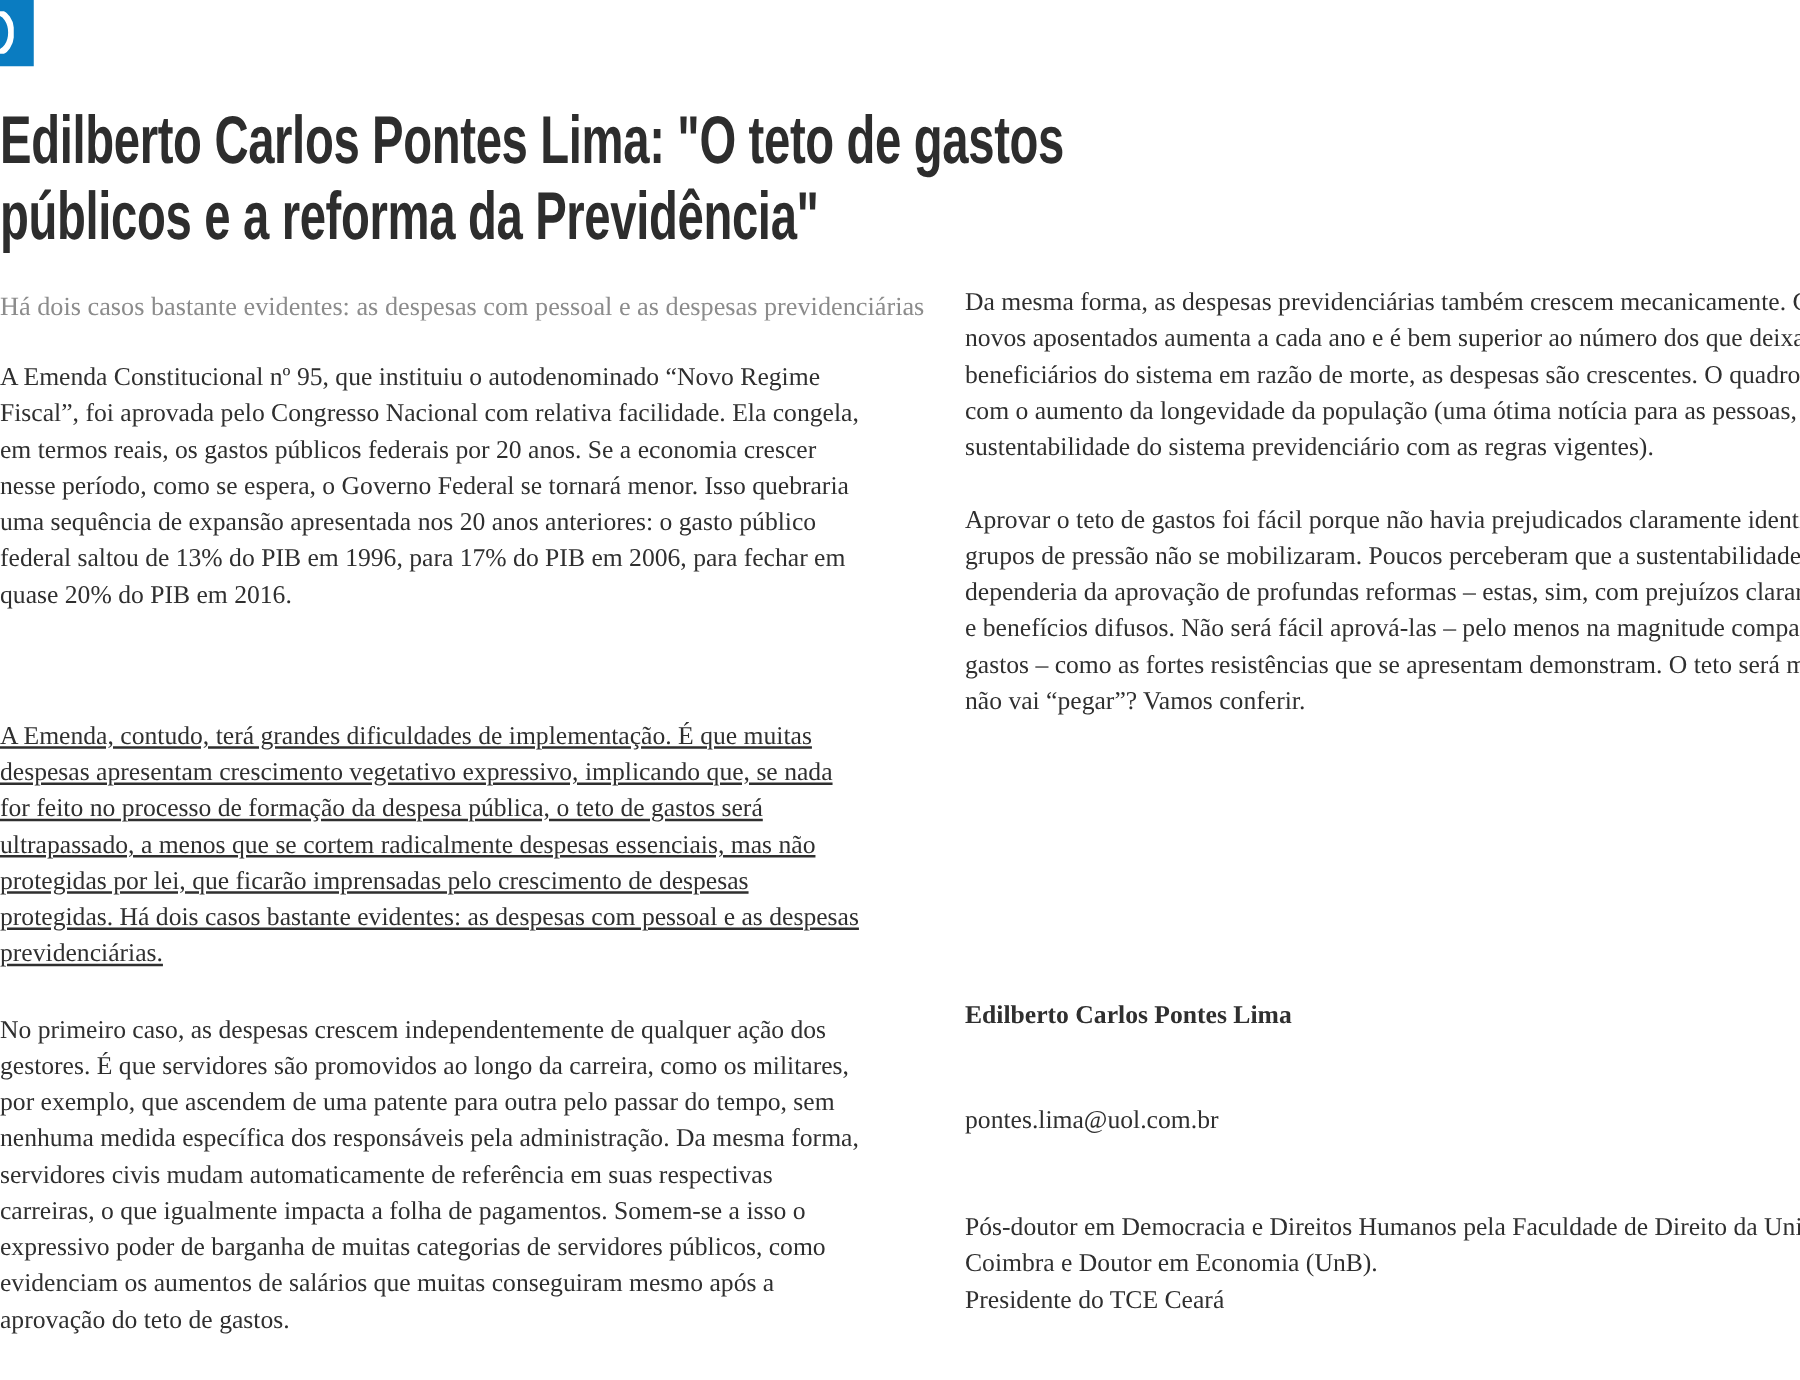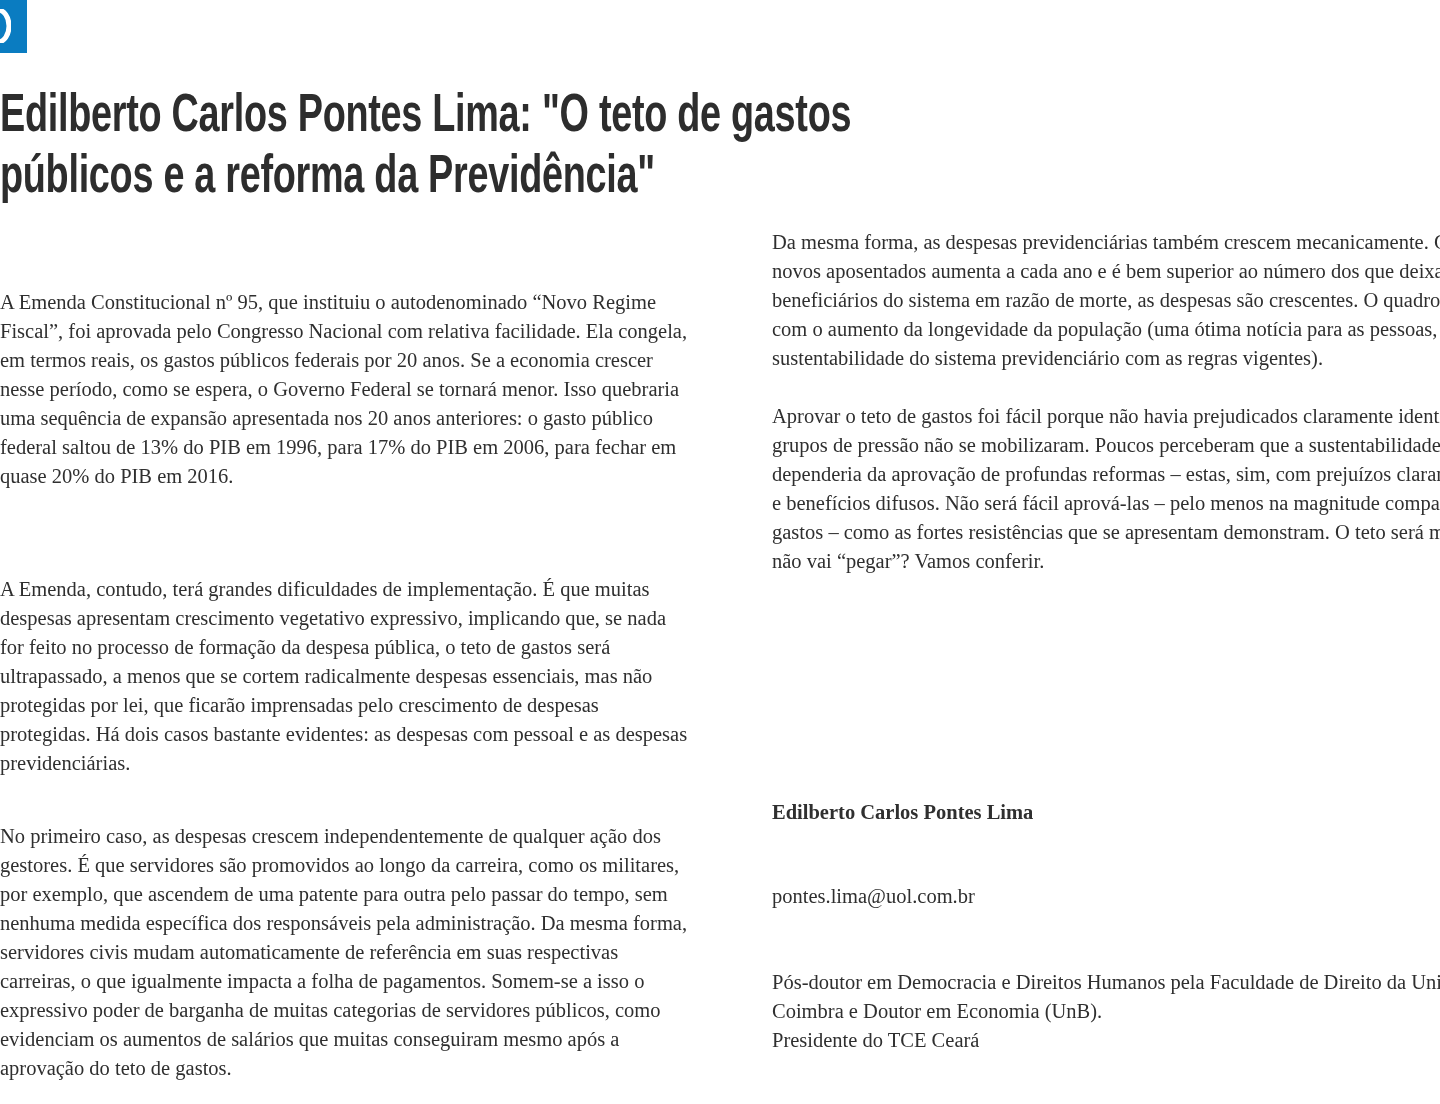--- a/index.html
+++ b/index.html
@@ -94,21 +94,21 @@
     color: #2f2f2f;
   }
   .col-left  { left: 190px;  width: 690px; }
   .col-right { left: 962px;  width: 830px; top: 228px; }
 
   .col p {
     margin: 0 0 29px 0;
     white-space: pre-line;
   }
   .col p.gap-big   { margin-bottom: 84px; }
-  .col p.gap-small { margin-bottom: 44px; }
+  .col p.gap-small { margin-bottom: 32px; text-decoration: underline; }
 
   
   .signature {
     position: absolute;
     left: 962px;
     top: 798px;
     width: 830px;
     font-size: 20.5px;
     line-height: 29px;
     color: #2f2f2f;
@@ -140,20 +140,21 @@
         </svg>
       </span>
     </div>
   </div>
 
   <h1 class="headline">
     <span class="hl-line">Edilberto Carlos Pontes Lima: "O teto de gastos</span>
     <span class="hl-line">públicos e a reforma da Previdência"</span>
   </h1>
 
+  <p class="subtitle">Há dois casos bastante evidentes: as despesas com pessoal e as despesas previdenciárias</p>
 
   <div class="col col-left">
     <p class="gap-big">A Emenda Constitucional nº 95, que instituiu o autodenominado “Novo Regime Fiscal”, foi aprovada pelo Congresso Nacional com relativa facilidade. Ela congela, em termos reais, os gastos públicos federais por 20 anos. Se a economia crescer nesse período, como se espera, o Governo Federal se tornará menor. Isso quebraria uma sequência de expansão apresentada nos 20 anos anteriores: o gasto público federal saltou de 13% do PIB em 1996, para 17% do PIB em 2006, para fechar em quase 20% do PIB em 2016.</p>
     <p class="gap-small">A Emenda, contudo, terá grandes dificuldades de implementação. É que muitas despesas apresentam crescimento vegetativo expressivo, implicando que, se nada for feito no processo de formação da despesa pública, o teto de gastos será ultrapassado, a menos que se cortem radicalmente despesas essenciais, mas não protegidas por lei, que ficarão imprensadas pelo crescimento de despesas protegidas. Há dois casos bastante evidentes: as despesas com pessoal e as despesas previdenciárias.</p>
     <p>No primeiro caso, as despesas crescem independentemente de qualquer ação dos gestores. É que servidores são promovidos ao longo da carreira, como os militares, por exemplo, que ascendem de uma patente para outra pelo passar do tempo, sem nenhuma medida específica dos responsáveis pela administração. Da mesma forma, servidores civis mudam automaticamente de referência em suas respectivas carreiras, o que igualmente impacta a folha de pagamentos. Somem-se a isso o expressivo poder de barganha de muitas categorias de servidores públicos, como evidenciam os aumentos de salários que muitas conseguiram mesmo após a aprovação do teto de gastos.</p>
   </div>
 
   <div class="col col-right">
     <p>Da mesma forma, as despesas previdenciárias também crescem mecanicamente. Como o número de novos aposentados aumenta a cada ano e é bem superior ao número dos que deixam de ser beneficiários do sistema em razão de morte, as despesas são crescentes. O quadro tende a se agravar com o aumento da longevidade da população (uma ótima notícia para as pessoas, mas péssima para a sustentabilidade do sistema previdenciário com as regras vigentes).</p>
     <p>Aprovar o teto de gastos foi fácil porque não havia prejudicados claramente identificados. Logo, os grupos de pressão não se mobilizaram. Poucos perceberam que a sustentabilidade da Emenda dependeria da aprovação de profundas reformas – estas, sim, com prejuízos claramente identificados e benefícios difusos. Não será fácil aprová-las – pelo menos na magnitude compatível com o teto de gastos – como as fortes resistências que se apresentam demonstram. O teto será mais uma lei que não vai “pegar”? Vamos conferir.</p>

